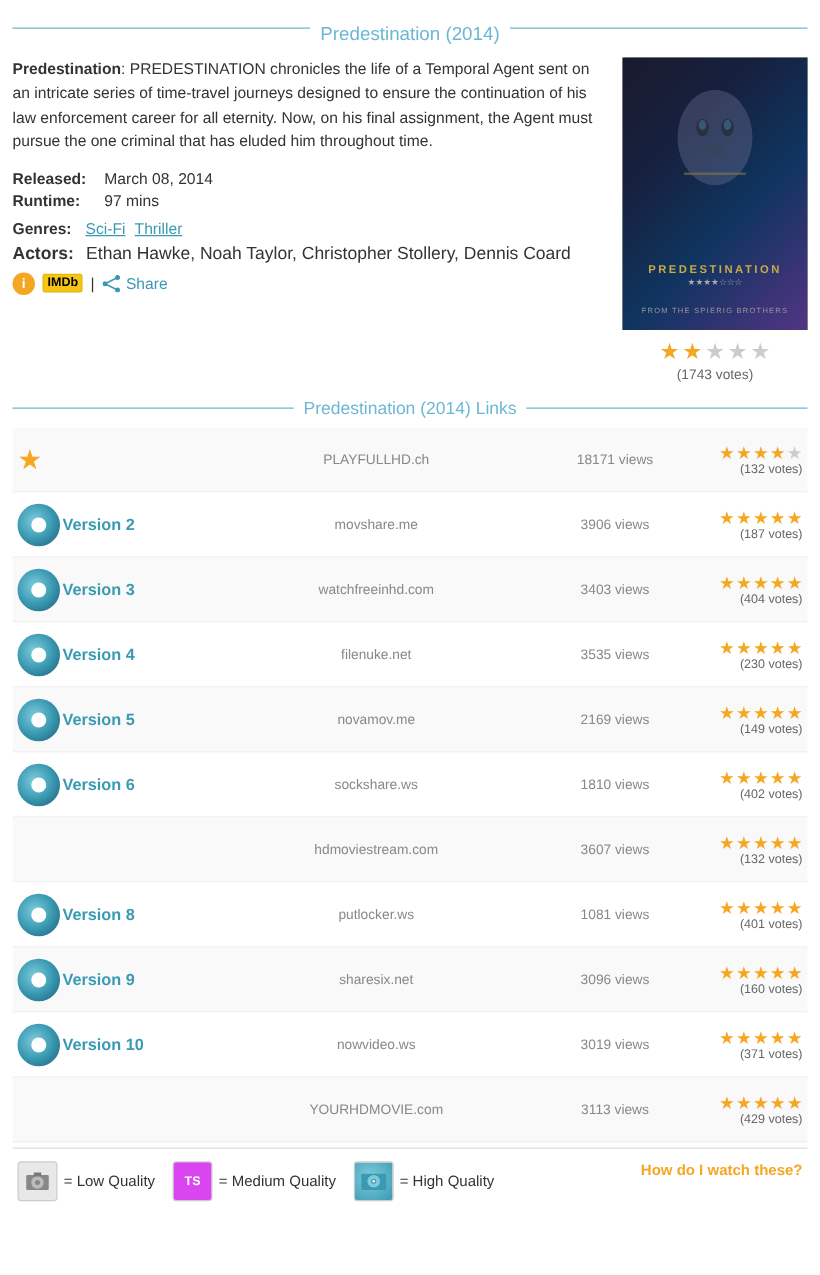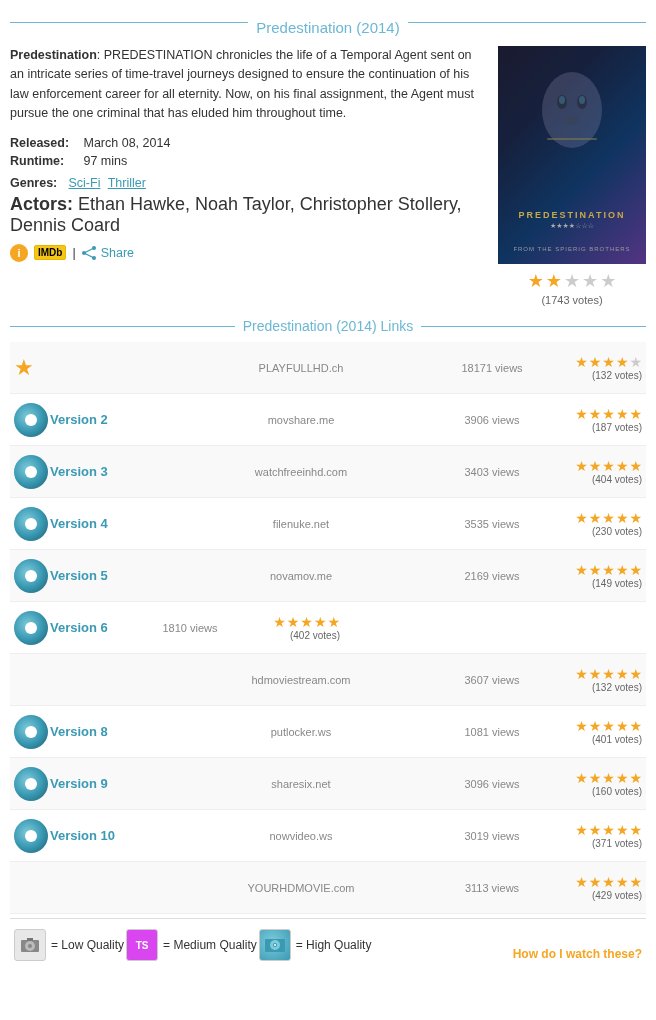--- a/index.html
+++ b/index.html
@@ -70,21 +70,21 @@
       display: inline-block;
       min-width: 55px;
     }
     .genres-row a {
       color: #3a9ab3;
       text-decoration: underline;
       margin-right: 4px;
     }
     .actors-row {
       margin-bottom: 8px;
-      font-size: 18px;
+      font-size: 14px;
     }
     .actors-row .meta-label {
       font-weight: bold;
       display: inline-block;
       min-width: 55px;
     }
     .poster-placeholder {
       width: 148px;
       height: 218px;
       background: #2a2a2a;
@@ -213,22 +213,22 @@
     .dvd-inner {
       width: 12px;
       height: 12px;
       border-radius: 50%;
       background: #fff;
     }
 
     
     .quality-footer {
       display: flex;
-      align-items: flex-end;
-      gap: 2px;
+      align-items: flex-start;
+      gap: 14px;
       padding: 10px 4px 6px 4px;
       border-top: 1px solid #ddd;
       margin-top: 4px;
       flex-wrap: wrap;
     }
     .quality-item {
       display: flex;
       align-items: center;
       gap: 5px;
       font-size: 12px;
@@ -460,20 +460,21 @@
             <span class="link-star" style="color:#f5a623;">★</span>
           </div>
       <div class="link-votes">(149 votes)</div>
     </div>
   </div>
       <div class="link-row">
     <div class="link-icon"><div class="dvd-icon"><div class="dvd-outer">
               <div class="dvd-inner"></div>
             </div></div></div>
     <div class="link-name"><a href="#">Version 6</a></div>
+    <div class="link-url"><a href="#" style="color:#888;text-decoration:none;font-size:11px;">sockshare.ws</a></div>
     <div class="link-views">1810 views</div>
     <div class="link-rating">
       <div class="link-stars">
             <span class="link-star" style="color:#f5a623;">★</span>
             <span class="link-star" style="color:#f5a623;">★</span>
             <span class="link-star" style="color:#f5a623;">★</span>
             <span class="link-star" style="color:#f5a623;">★</span>
             <span class="link-star" style="color:#f5a623;">★</span>
           </div>
       <div class="link-votes">(402 votes)</div>

